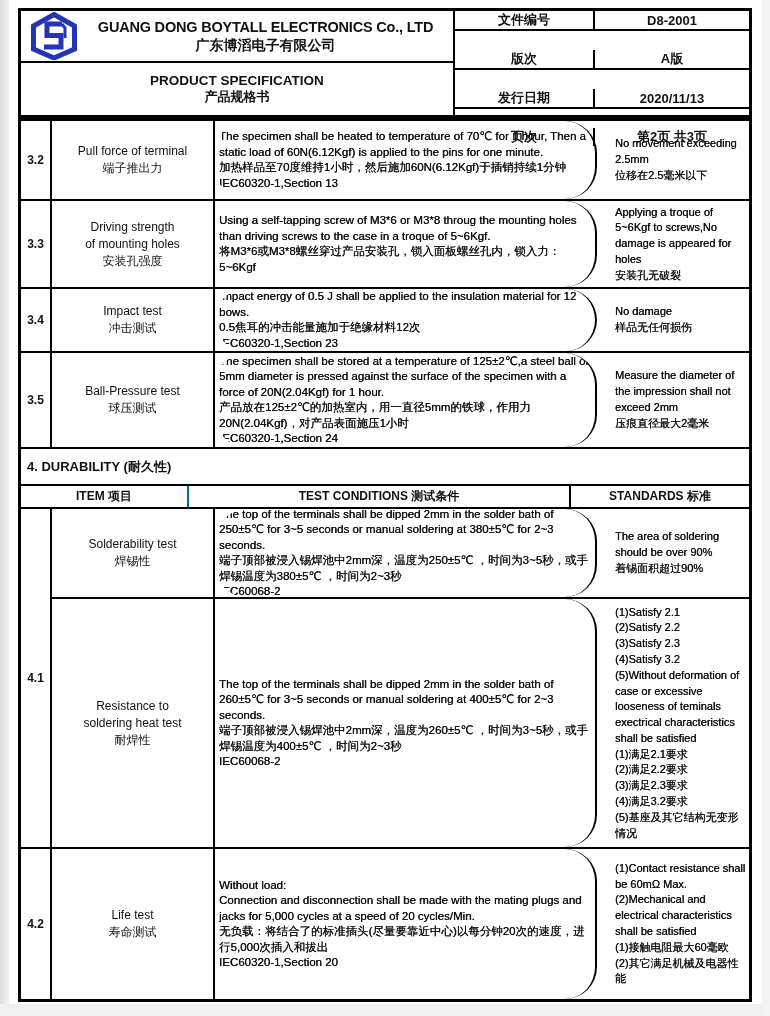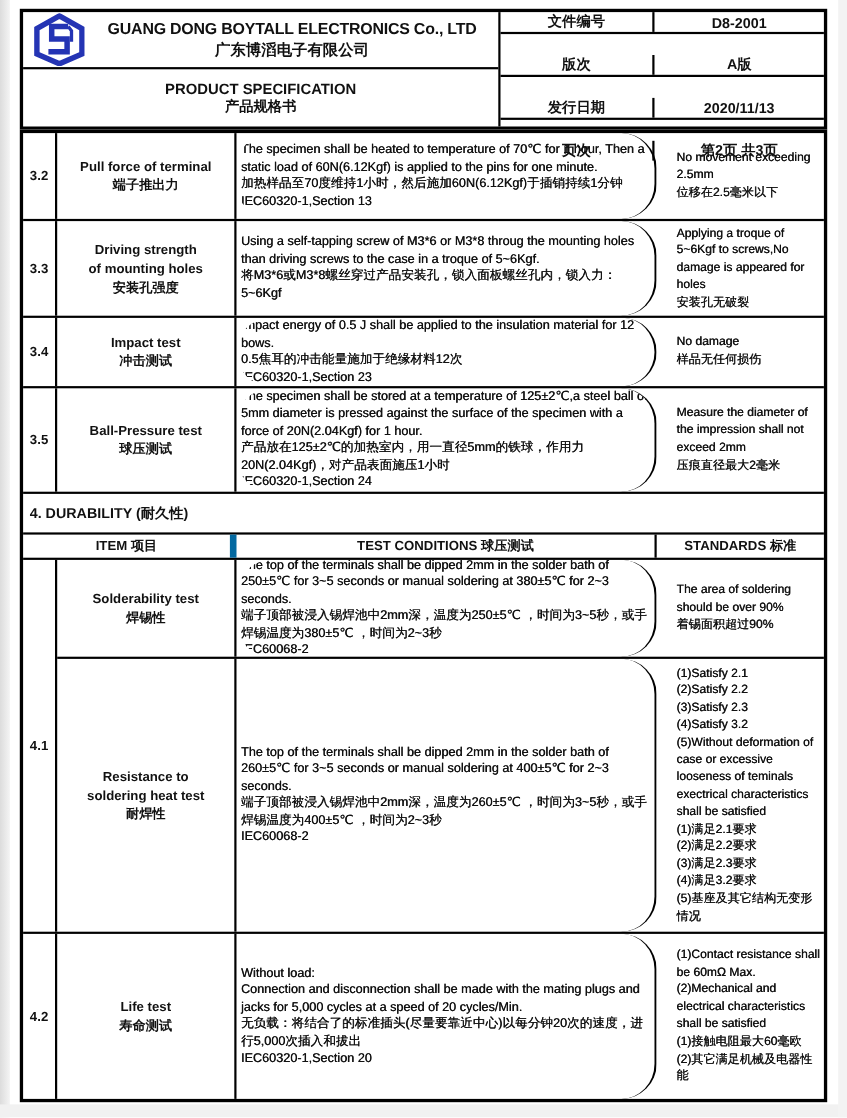--- a/index.html
+++ b/index.html
@@ -34,32 +34,32 @@
   .hr-value{flex:1;display:flex;align-items:center;justify-content:center;font-size:13px;font-weight:bold;}
 
   
   .main-table{width:734px;border:3px solid #000;border-top-width:3px;margin-top:0;background:#fff;}
   .trow{display:flex;width:100%;}
   .bb{border-bottom:2px solid #000;}
   .c{overflow:hidden;}
   .c-num{width:31px;border-right:2px solid #000;display:flex;align-items:center;justify-content:center;
          font-size:12px;font-weight:bold;}
   .c-item{width:163px;border-right:2px solid #000;display:flex;align-items:center;justify-content:center;
-          text-align:center;font-size:12px;font-weight:bold;line-height:17px;white-space:pre-line;padding:0 2px;}
+          text-align:center;font-size:12px;font-weight:normal;line-height:17px;white-space:pre-line;padding:0 2px;}
   .c-cond{width:382px;border-right:2px solid #000;display:flex;align-items:center;
           font-size:11.5px;line-height:15.5px;white-space:pre-line;padding:1px 3px 1px 4px;
           text-shadow:0.3px 0 0 currentColor;border-radius:32px;}
   .c-std{flex:1;display:flex;align-items:center;
          font-size:11px;line-height:15.8px;white-space:pre-line;padding:1px 2px 1px 18px;
          text-shadow:0.3px 0 0 currentColor;}
   .h32{height:80px;} .h33{height:88px;} .h34{height:64px;} .h35{height:96px;}
   .banner{height:37px;display:flex;align-items:center;padding-left:6px;
           font-size:13px;font-weight:bold;}
   .colhead{height:23px;display:flex;font-weight:bold;font-size:12px;}
-  .ch-item{width:194px;border-right:6px solid #0369a1;display:flex;align-items:center;justify-content:center;}
+  .ch-item{width:168px;border-right:2px solid #0369a1;display:flex;align-items:center;justify-content:center;}
   .ch-cond{width:382px;border-right:2px solid #000;display:flex;align-items:center;justify-content:center;}
   .ch-std{flex:1;display:flex;align-items:center;justify-content:center;}
   .row4{display:flex;}
   .row4-right{flex:1;display:flex;flex-direction:column;}
   .sub-row{display:flex;width:100%;}
   .h41a{height:90px;} .h41b{height:248px;} .h42{height:150px;}
 </style>
 </head>
 <body>
 
@@ -158,21 +158,21 @@
       <div class="c c-std">Measure the diameter of
 the impression shall not
 exceed 2mm
 压痕直径最大2毫米</div>
     </div>
 
     <div class="banner bb">4. DURABILITY (耐久性)</div>
 
     <div class="colhead bb">
       <div class="ch-item">ITEM 项目</div>
-      <div class="ch-cond">TEST CONDITIONS 球压测试</div>
+      <div class="ch-cond">TEST CONDITIONS 测试条件</div>
       <div class="ch-std">STANDARDS 标准</div>
     </div>
 
     <div class="row4 bb">
       <div class="c c-num">4.1</div>
       <div class="row4-right">
         <div class="sub-row bb h41a">
           <div class="c c-item">Solderability test
 焊锡性</div>
           <div class="c c-cond">The top of the terminals shall be dipped 2mm in the solder bath of 250±5℃ for 3~5 seconds or manual soldering at 380±5℃ for 2~3 seconds.

